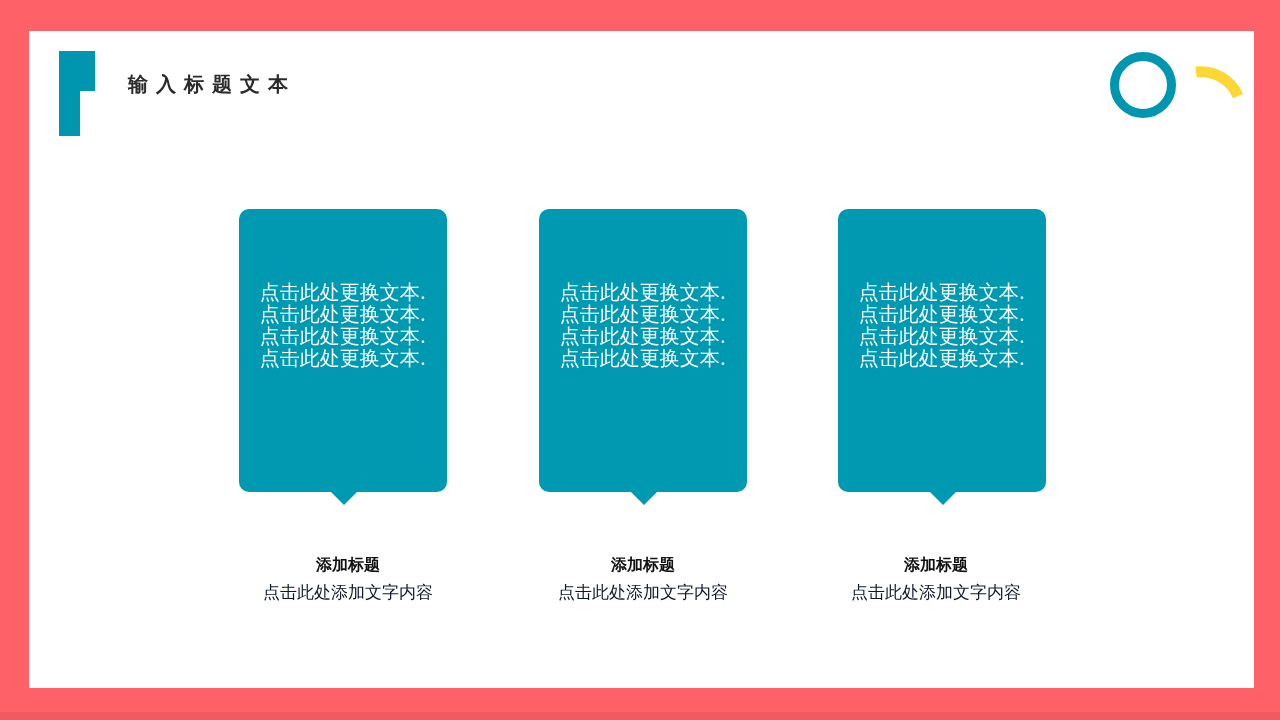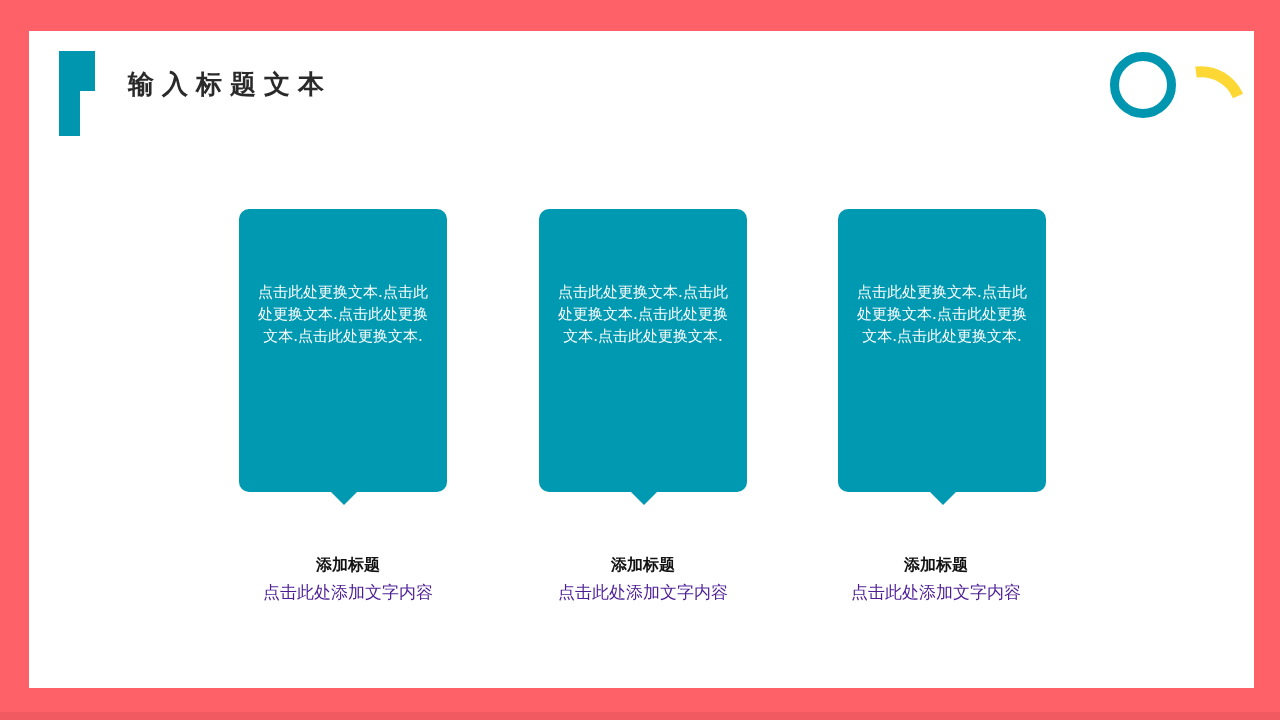--- a/index.html
+++ b/index.html
@@ -19,21 +19,21 @@
     background: #f25a62;
   }
   .title-bar {
     position: absolute; left: 59px; top: 51px;
     width: 36px; height: 85px;
   }
   .title-bar .bar-a { position: absolute; left: 0; top: 0; width: 36px; height: 40px; background: #0096b0; }
   .title-bar .bar-b { position: absolute; left: 0; top: 0; width: 21px; height: 85px; background: #0096b0; }
   .page-title {
     position: absolute; left: 128px; top: 64px;
-    font-size: 26px; font-weight: bold; color: #2a2a2a;
+    font-size: 20px; font-weight: bold; color: #2a2a2a;
     letter-spacing: 8px; line-height: 40px;
   }
   .ring {
     position: absolute; left: 1110px; top: 52px;
     width: 48px; height: 48px;
     border: 9px solid #0096b0; border-radius: 50%;
   }
   .arc {
     position: absolute; left: 1168px; top: 64px;
     width: 76px; height: 76px;
@@ -45,32 +45,32 @@
   }
   .card .notch {
     position: absolute; left: 92px; bottom: -13px;
     width: 0; height: 0;
     border-left: 13px solid transparent;
     border-right: 13px solid transparent;
     border-top: 13px solid #0099b2;
   }
   .card .card-text {
     position: absolute; left: 14px; top: 72px; width: 180px;
-    color: #ffffff; font-size: 15px; line-height: 22px;
+    color: #ffffff; font-size: 20px; line-height: 22px;
     text-align: center; font-family: "DejaVu Serif", "Liberation Serif", serif;
     word-break: break-all;
   }
   .caption {
     position: absolute; top: 548px; width: 240px; text-align: center;
   }
   .caption .cap-title {
     font-size: 16px; font-weight: bold; color: #111111; line-height: 34px;
   }
   .caption .cap-sub {
-    font-size: 17px; color: #4c1d95; line-height: 20px;
+    font-size: 17px; color: #0f172a; line-height: 20px;
   }
 </style>
 </head>
 <body>
 
 <div class="canvas"></div>
 <div class="bottom-shade"></div>
 
 <div class="title-bar">
   <div class="bar-a"></div>

